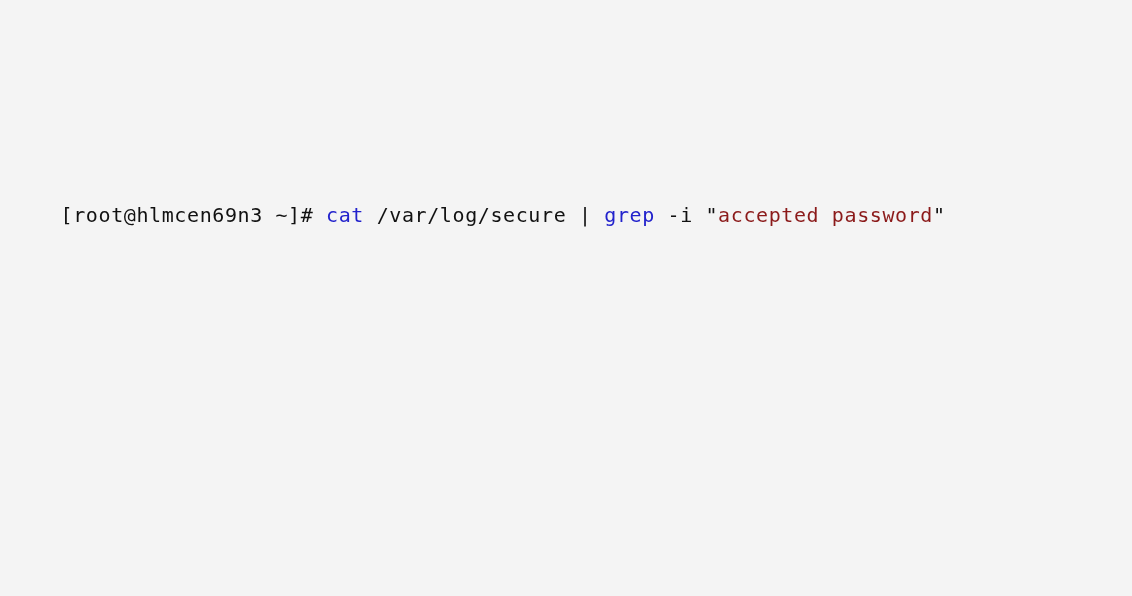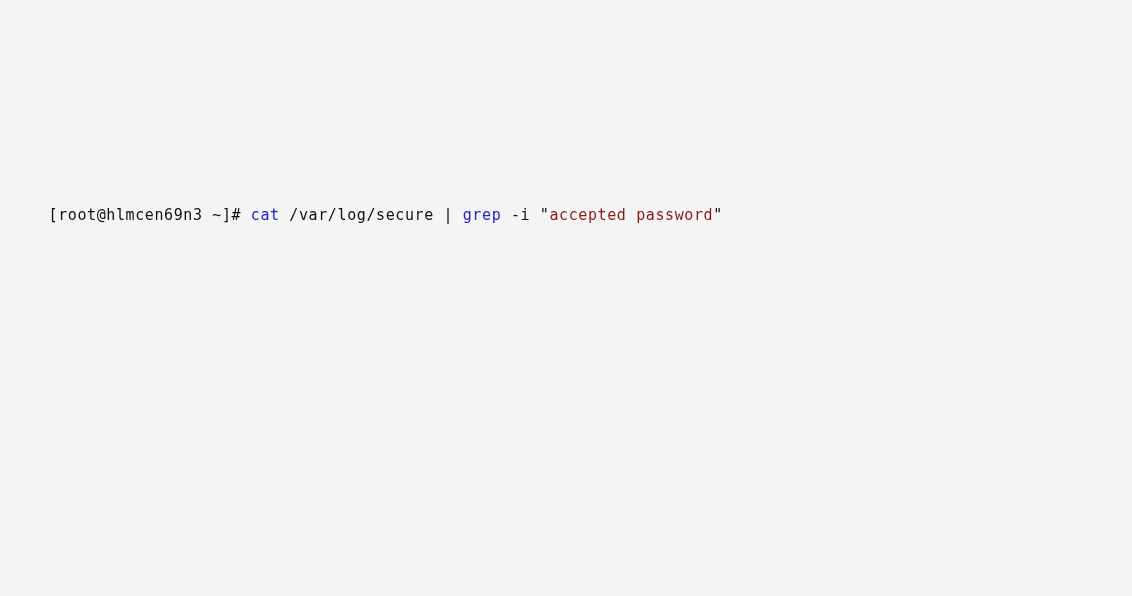--- a/index.html
+++ b/index.html
@@ -15,21 +15,21 @@
     overflow: hidden;
   }
 
   #terminal {
     width: 1068px;
     height: 596px;
     box-sizing: border-box;
     padding: 12px 10px 0 10px;
     background: #f4f4f4;
     color: #111111;
-    font-size: 15px;
+    font-size: 20px;
     line-height: 37px;
     letter-spacing: 0.6px;
     white-space: pre;
   }
 
   .line {
     white-space: pre;
     min-height: 37px;
   }
 

